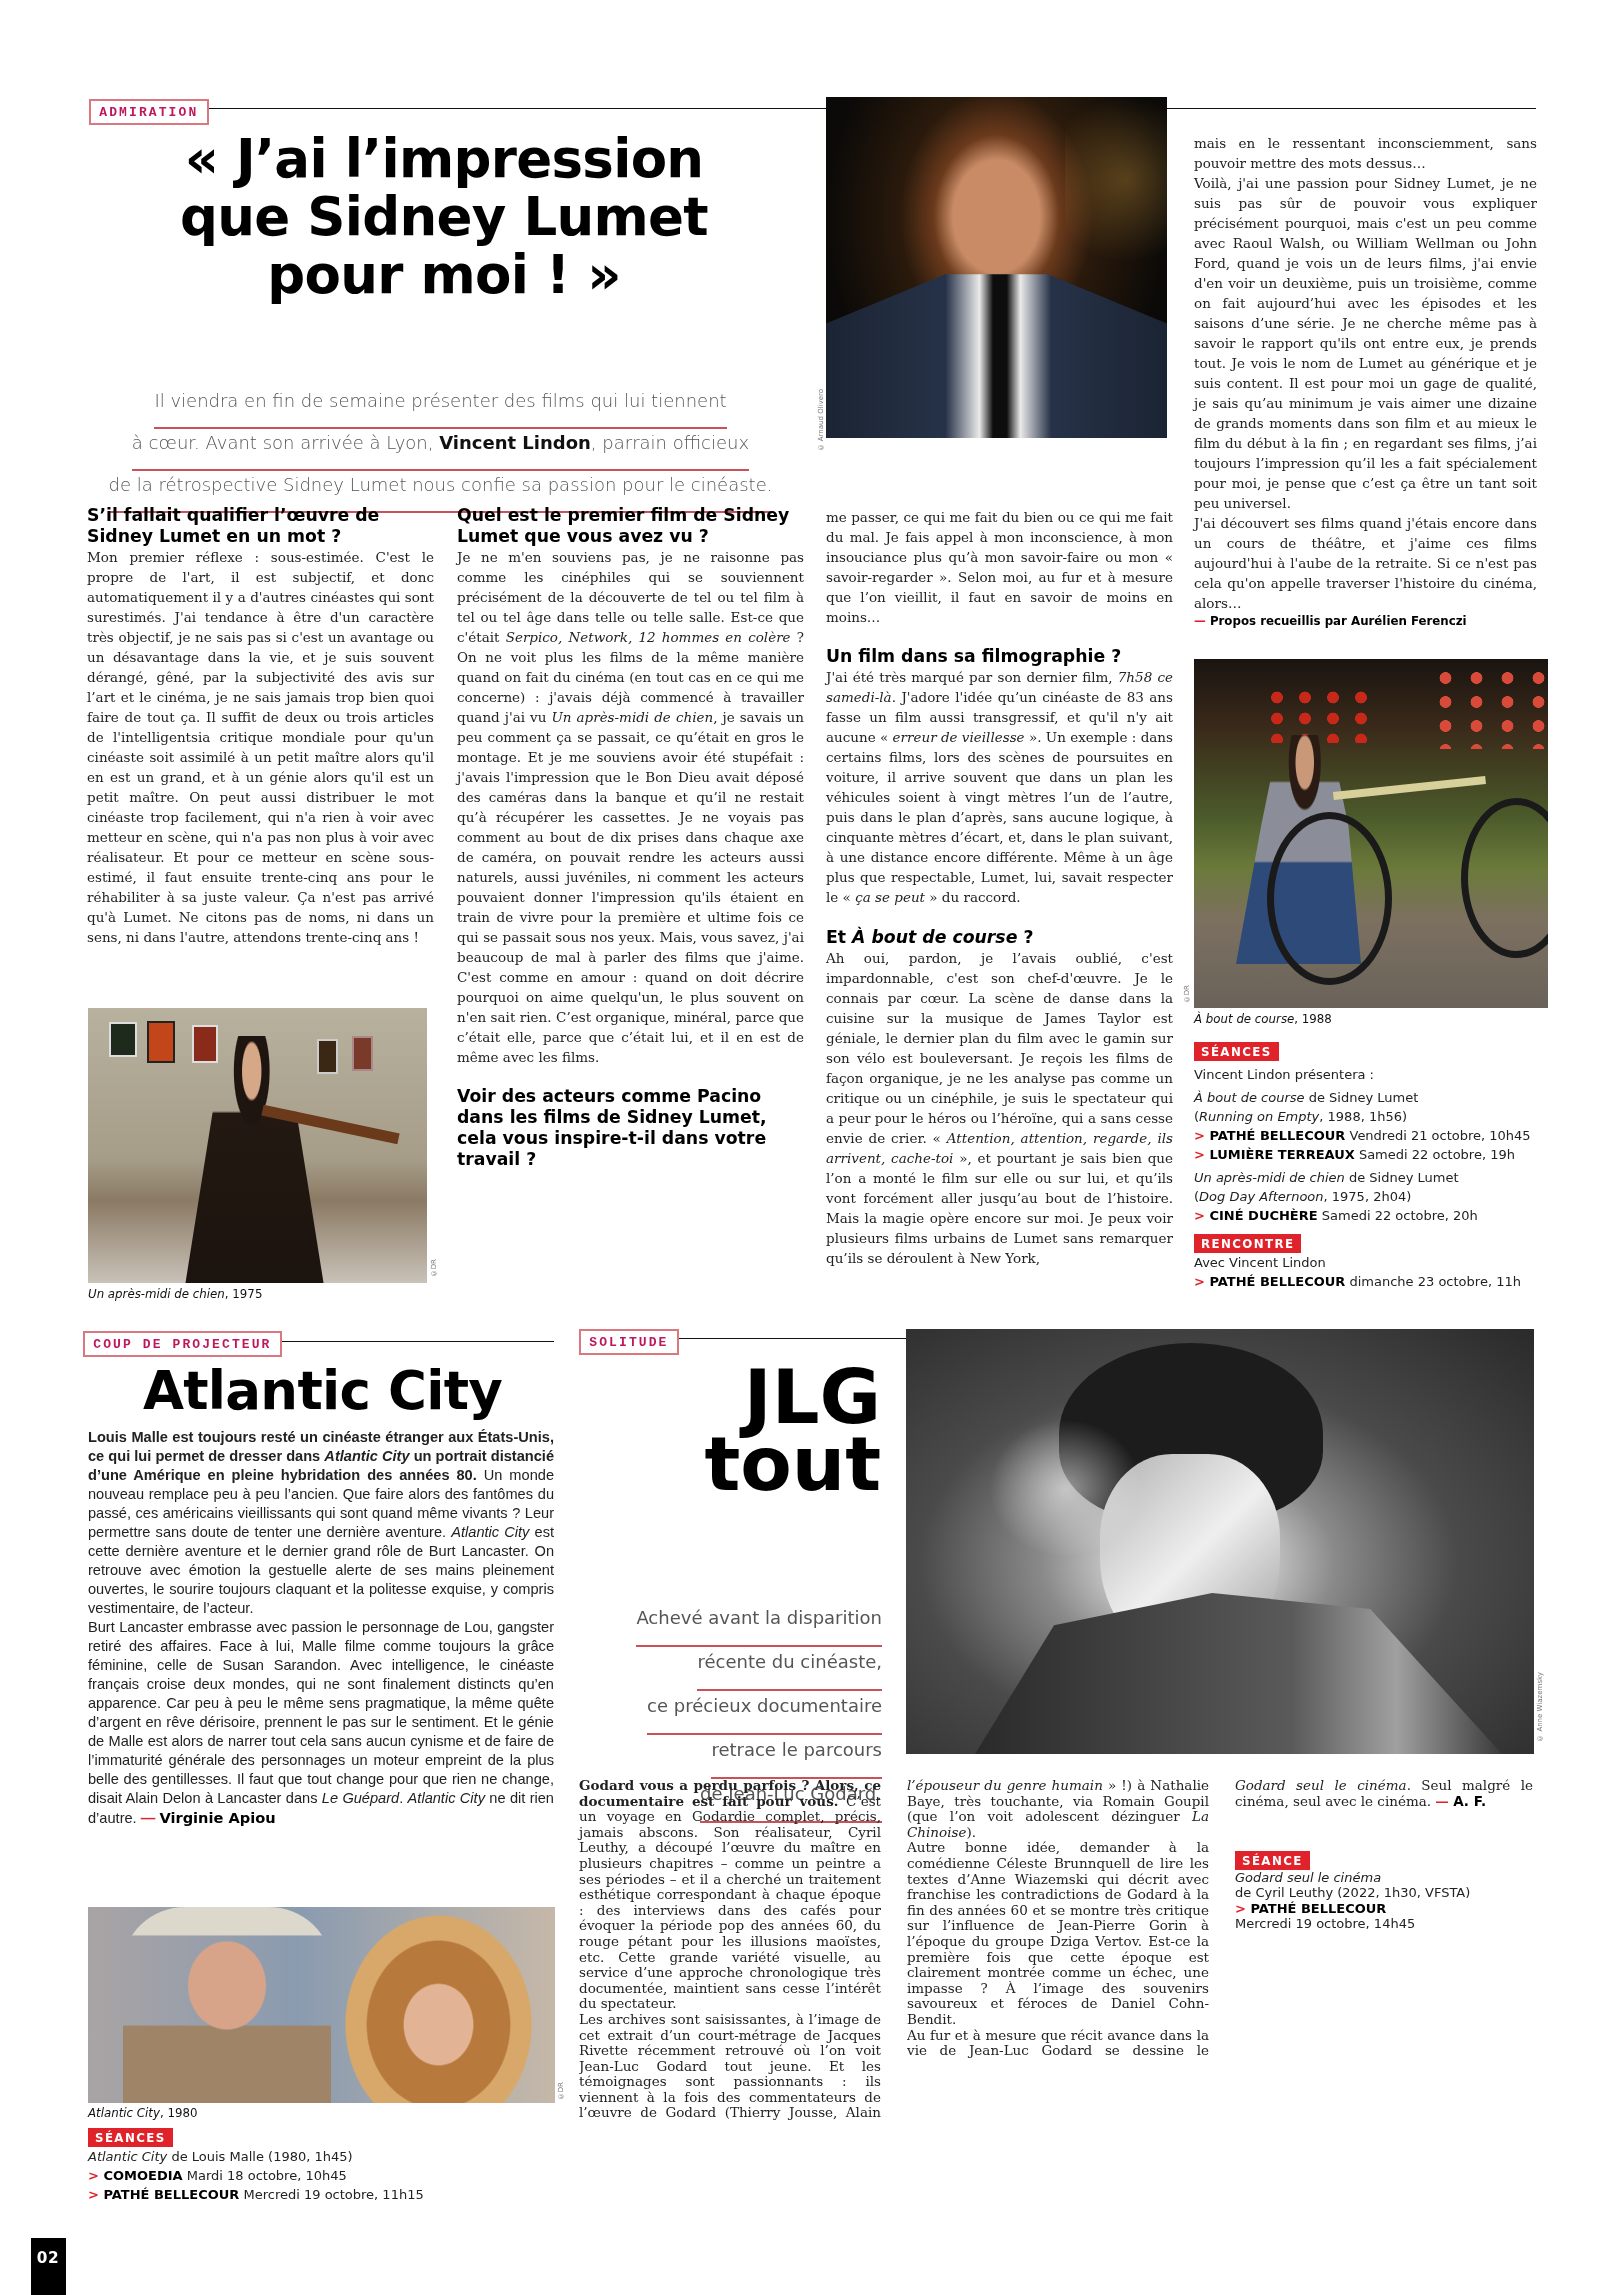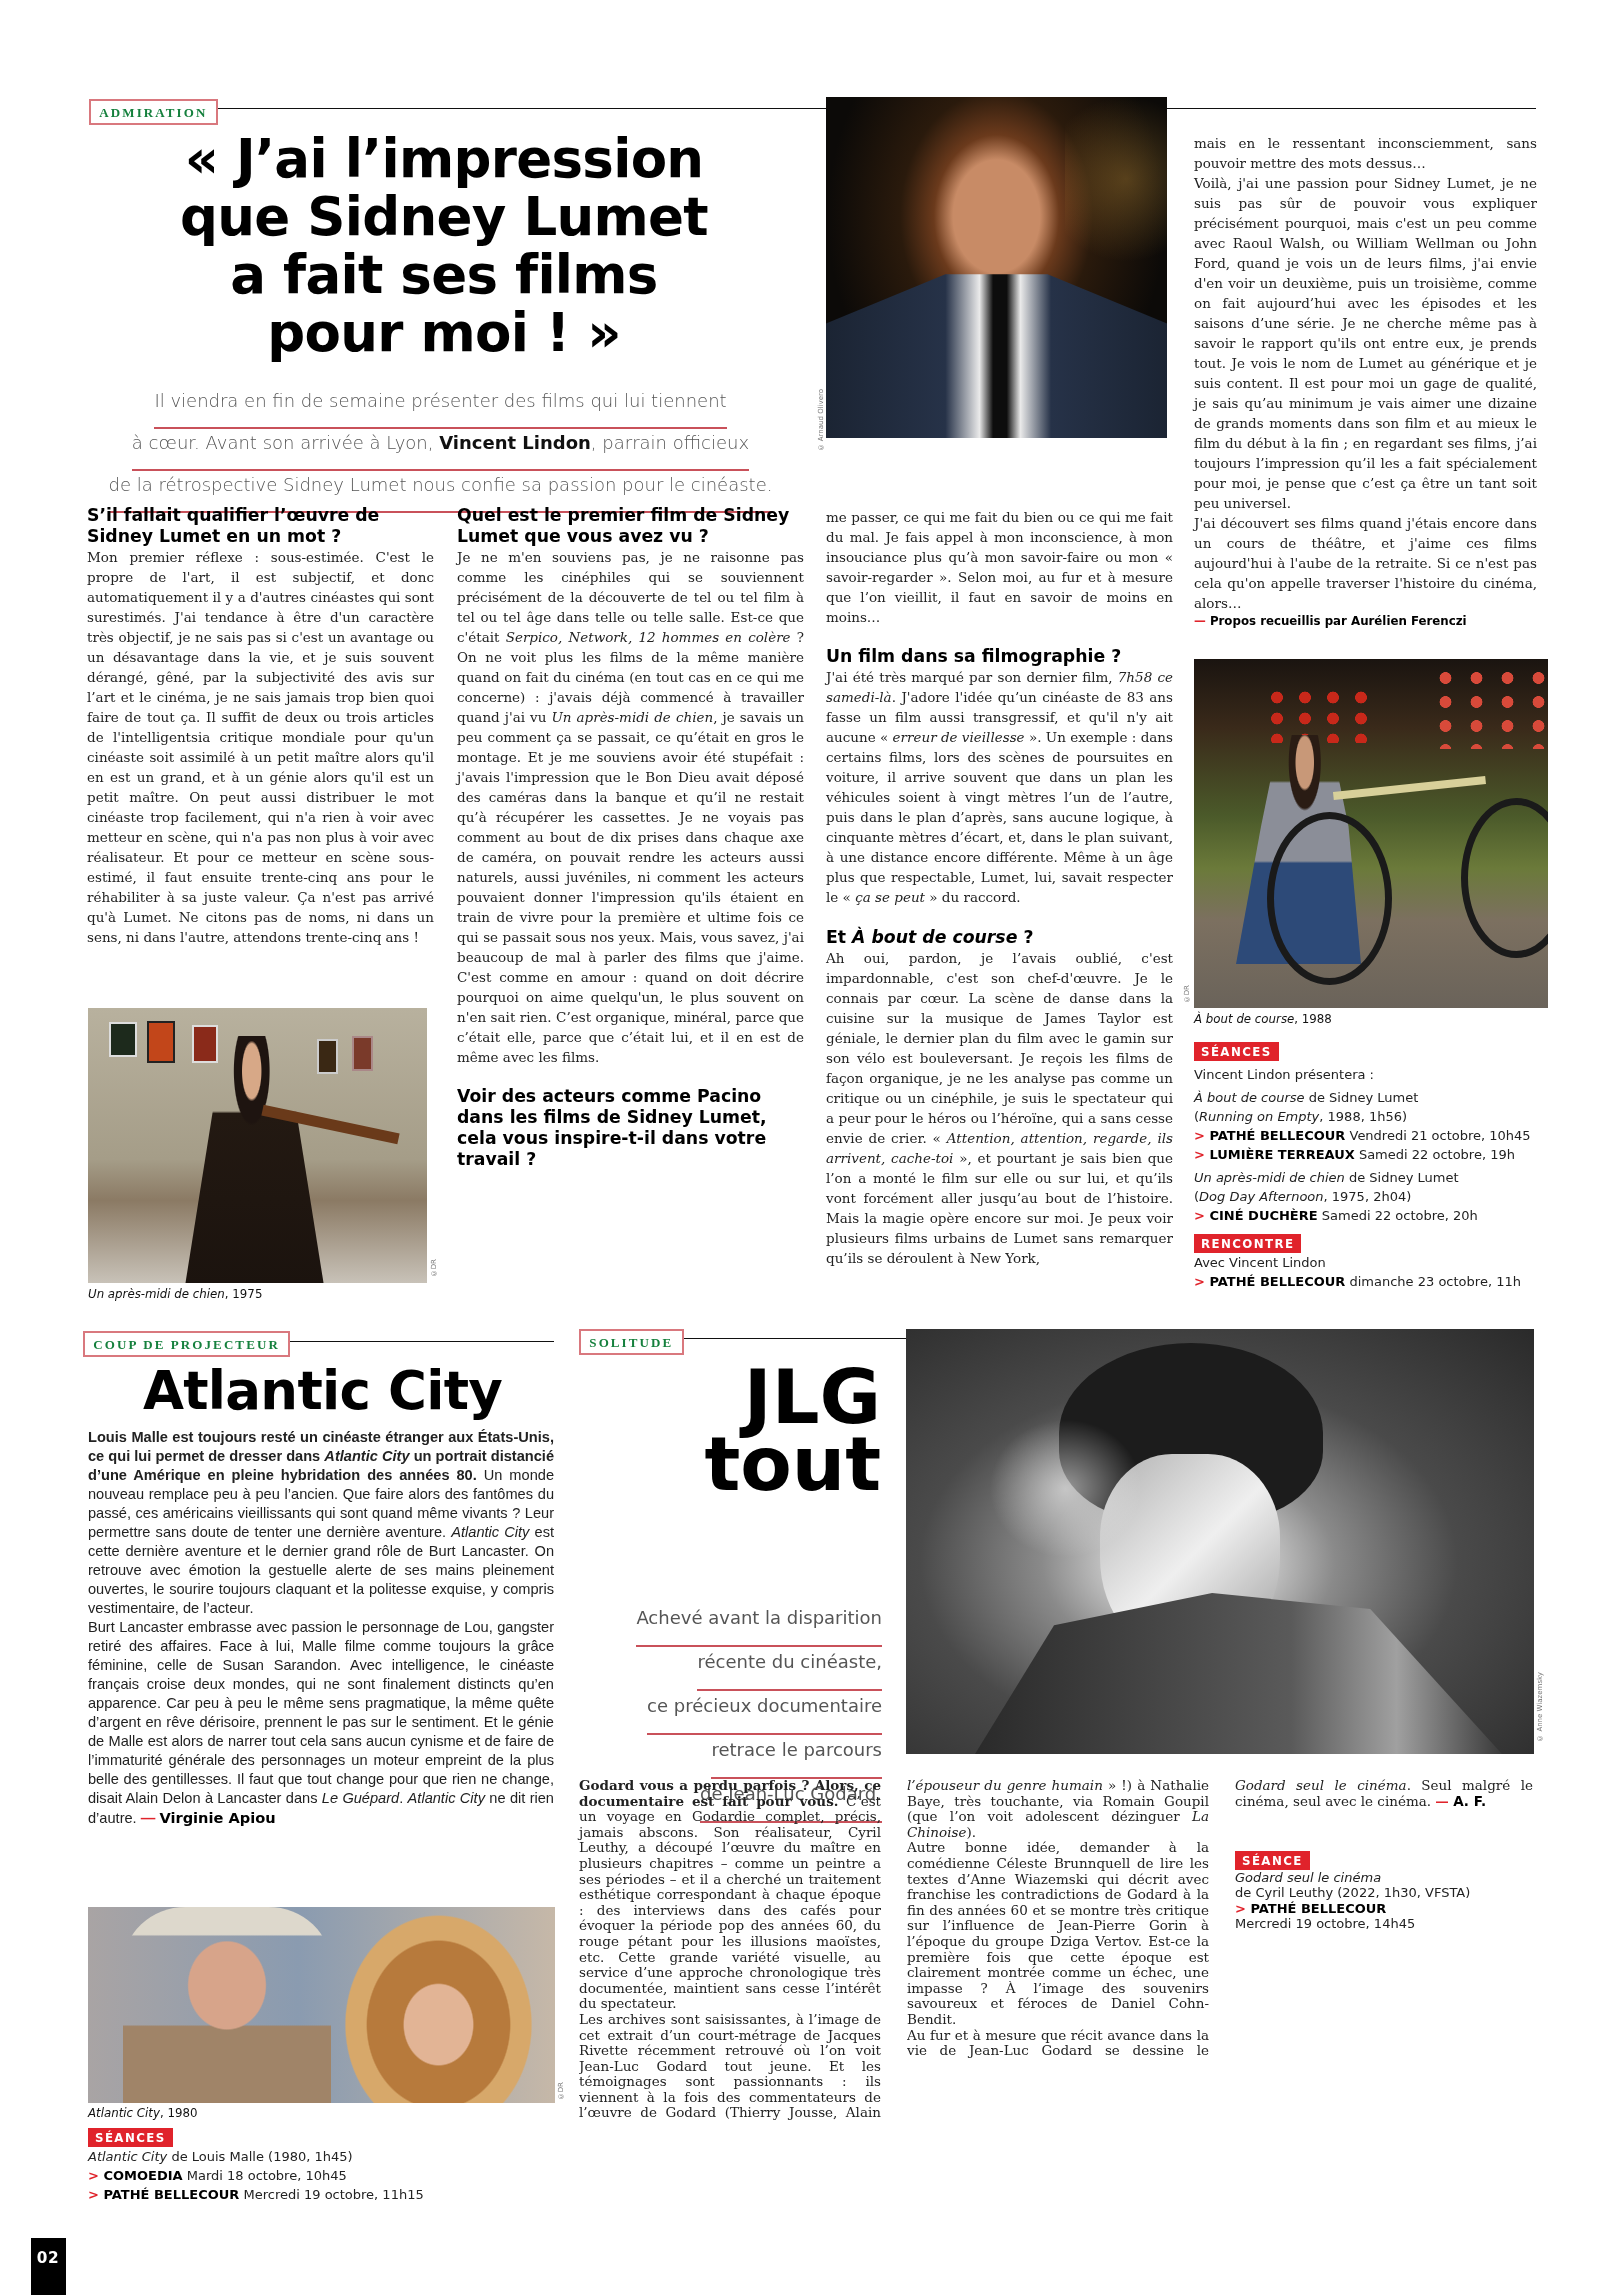--- a/index.html
+++ b/index.html
@@ -1,22 +1,22 @@
 <!DOCTYPE html>
 <html style="font-size:11px"><head>
 <meta charset="utf-8">
 <style>
   * { box-sizing: border-box; margin: 0; padding: 0; }
   html, body { width: 1623px; height: 2295px; background: #ffffff; overflow: hidden; }
   body { position: relative; font-family: "DejaVu Serif", serif; color: #1a1a1a; }
   .abs { position: absolute; }
   .kicker {
     position: absolute; border: 2.1px solid #d9787e; padding: 4.2px 8.3px 2.8px 8.3px;
-    font-family: Liberation Serif, serif; font-weight: bold; font-size: 13px;
-    letter-spacing: 2.1px; color: #15803d; background: #fff; line-height: 15.3px; z-index: 2;
+    font-family: Liberation Mono, monospace; font-weight: bold; font-size: 13px;
+    letter-spacing: 2.1px; color: #be185d; background: #fff; line-height: 15.3px; z-index: 2;
   }
   .rule { position: absolute; height: 2.1px; background: #111; }
   .headline {
     font-family: "DejaVu Sans", sans-serif; font-weight: bold; color: #000;
     text-align: center; letter-spacing: -0.7px;
   }
   .deck {
     font-family: "DejaVu Sans", sans-serif; font-weight: 300; color: #555;
   }
   .deck-line {
@@ -44,21 +44,20 @@
 </style>
 </head>
 <body>
 
 <div class="rule" style="left:89px; top:108px; width:1447px; height:1.4px;"></div>
 <div class="kicker" style="left:89px; top:99px;">ADMIRATION</div>
 
 <div class="headline abs" style="left:104px; top:130px; width:680px; font-size:53px; line-height:58px;">
   <div>« J’ai l’impression</div>
   <div>que Sidney Lumet</div>
-  <div>a fait ses films</div>
   <div>pour moi ! »</div>
 </div>
 
 <div class="deck abs" style="left:83px; top:387px; width:715px; font-size:18px; line-height:28px; text-align:center;">
   <div><span class="deck-line">Il viendra en fin de semaine présenter des films qui lui tiennent</span></div>
   <div><span class="deck-line"><span>à cœur. Avant son arrivée à Lyon, </span><b style="color:#111; font-weight:bold;">Vincent Lindon</b><span>, parrain officieux</span></span></div>
   <div><span class="deck-line">de la rétrospective Sidney Lumet nous confie sa passion pour le cinéaste.</span></div>
 </div>
 
 <div class="photo" style="left:826px; top:97px; width:341px; height:341px; background: radial-gradient(ellipse at 50% 35%, #c88b66 0 18%, #6b3a1c 26%, #2a1a0c 40%, #0c0a08 70%);">

